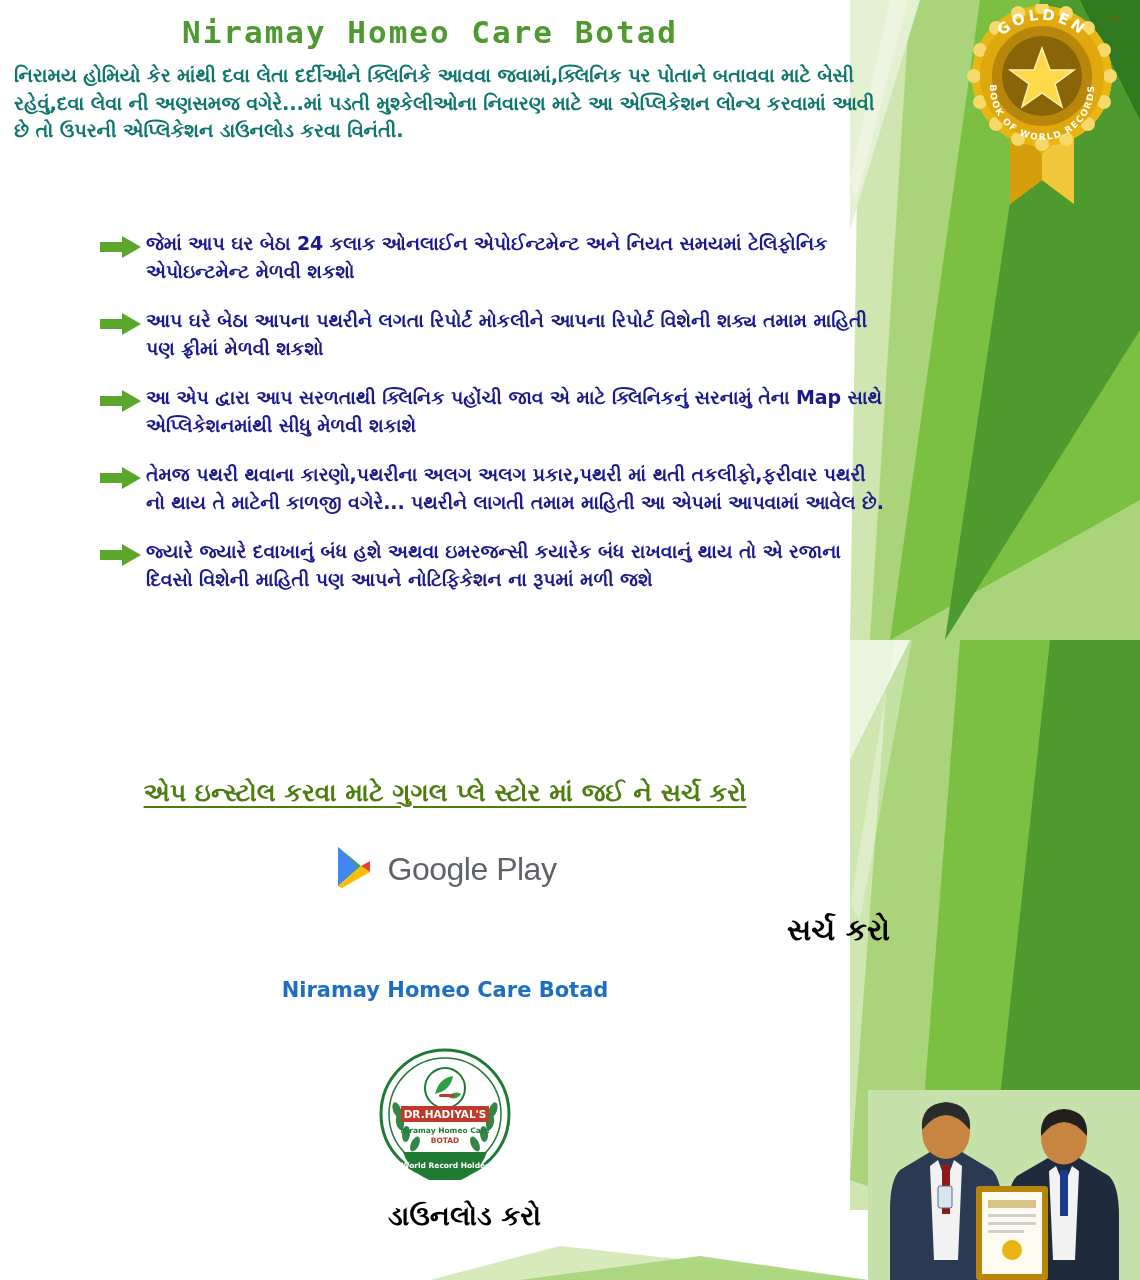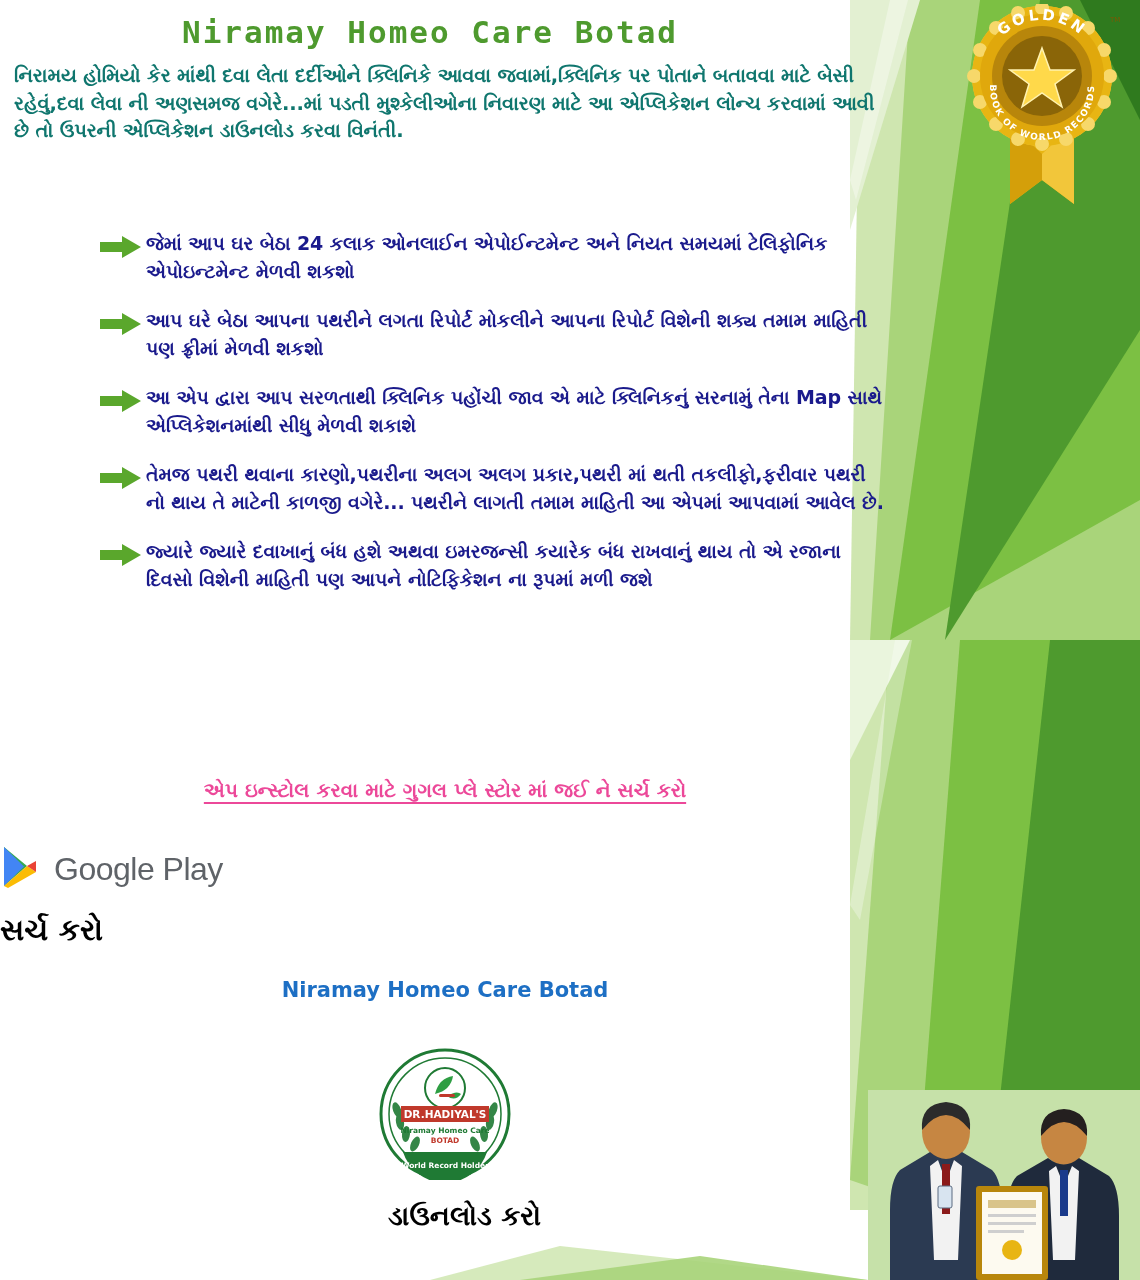--- a/index.html
+++ b/index.html
@@ -81,49 +81,49 @@
     font-weight: bold;
     letter-spacing: -0.1px;
   }
 
   
   .install-line {
     position: absolute;
     left: 0; top: 778px;
     width: 890px;
     text-align: center;
-    font-size: 20px;
-    font-weight: bold;
-    color: #ec4899;
+    font-size: 25px;
+    font-weight: bold;
+    color: #4d7c0f;
     text-decoration: underline;
     text-underline-offset: 5px;
   }
 
   
   .gplay {
     position: absolute;
     left: 0; top: 845px;
     width: 890px;
     display: flex;
     align-items: center;
-    justify-content: flex-start;
+    justify-content: center;
     gap: 14px;
   }
   .gplay-label {
     font-size: 32px;
     color: #5f6368;
     font-family: "Liberation Sans", sans-serif;
     letter-spacing: -0.5px;
   }
 
   .search-word {
     position: absolute;
     left: 0; top: 912px;
     width: 890px;
-    text-align: left;
+    text-align: right;
     font-size: 30px;
     font-weight: bold;
     color: #000000;
   }
   .app-name {
     position: absolute;
     left: 0; top: 978px;
     width: 890px;
     text-align: center;
     font-size: 21px;

